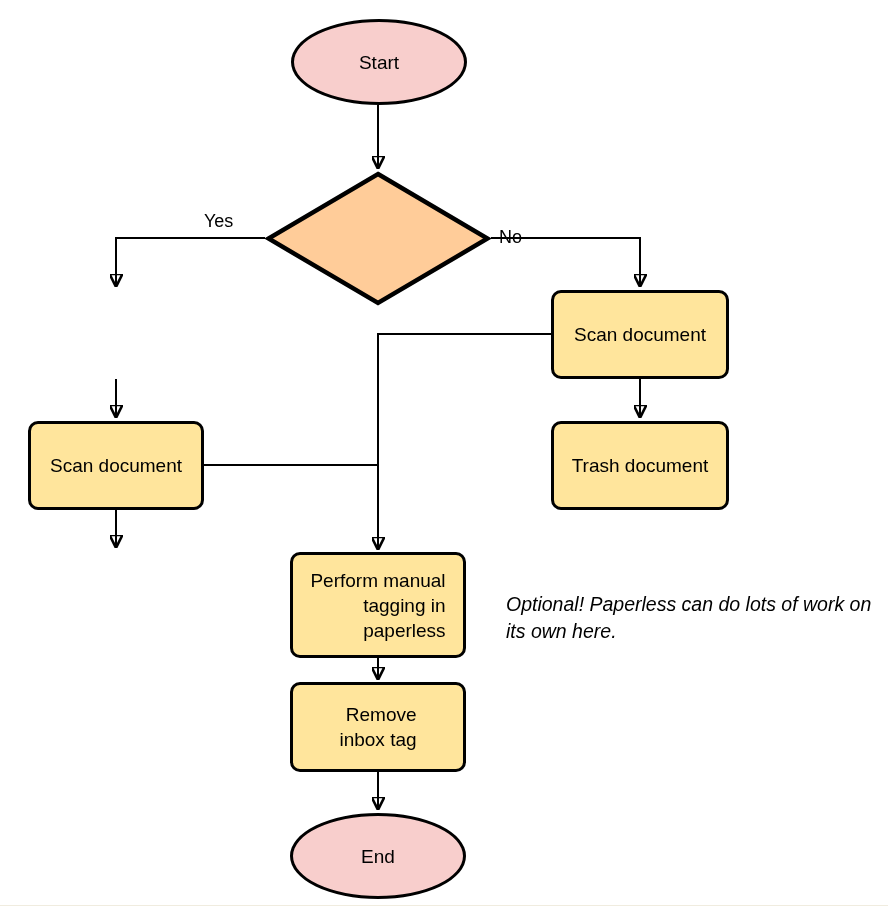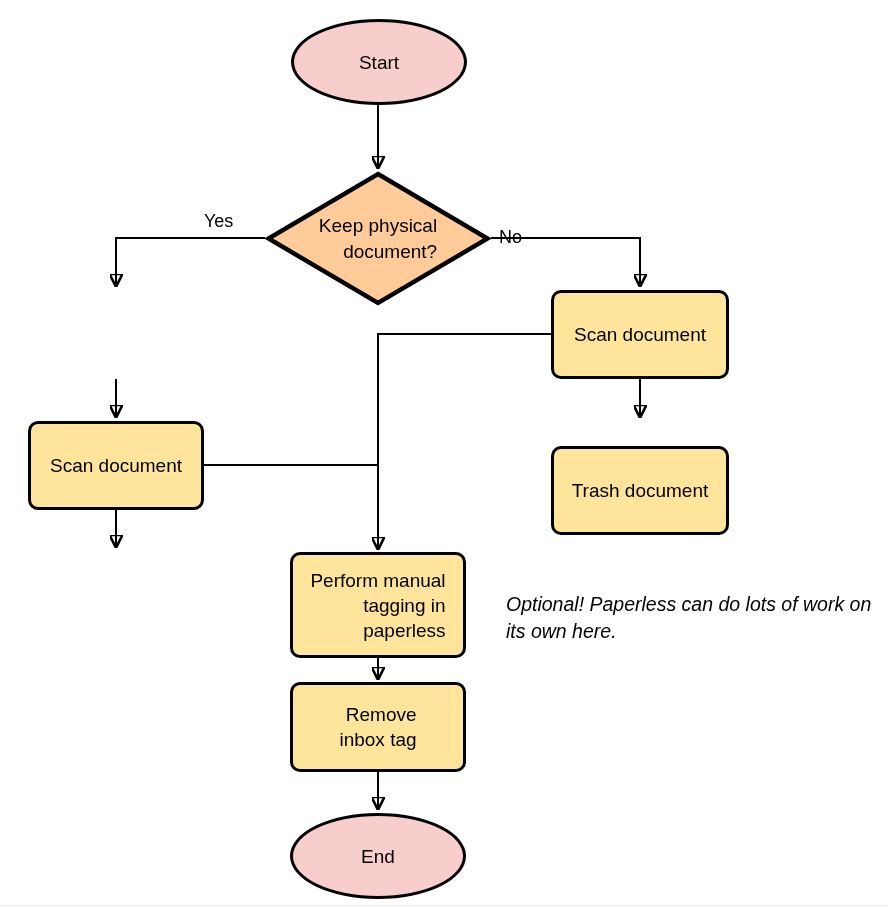--- a/index.html
+++ b/index.html
@@ -125,34 +125,32 @@
   </svg>
 
   <div class="node terminal" style="left:291px;top:19px;width:176px;height:86px">
     <div class="node-label">Start</div>
   </div>
 
   <div class="node diamond-wrap" style="left:265px;top:171px;width:226px;height:135px">
     <svg class="diamond-shape" viewBox="0 0 226 135" preserveAspectRatio="none">
       <polygon points="113,3 222.5,67.5 113,132 3.5,67.5"></polygon>
     </svg>
-    <div class="node-label">Keep physical
-document?</div>
   </div>
 
 
   <div class="node process" style="left:551px;top:290px;width:178px;height:89px">
     <div class="node-label">Scan document</div>
   </div>
 
   <div class="node process" style="left:28px;top:421px;width:176px;height:89px">
     <div class="node-label">Scan document</div>
   </div>
 
-  <div class="node process" style="left:551px;top:446px;width:178px;height:89px">
+  <div class="node process" style="left:551px;top:421px;width:178px;height:89px">
     <div class="node-label">Trash document</div>
   </div>
 
 
   <div class="node process" style="left:290px;top:552px;width:176px;height:106px">
     <div class="node-label">Perform manual
 tagging in
 paperless</div>
   </div>
 

